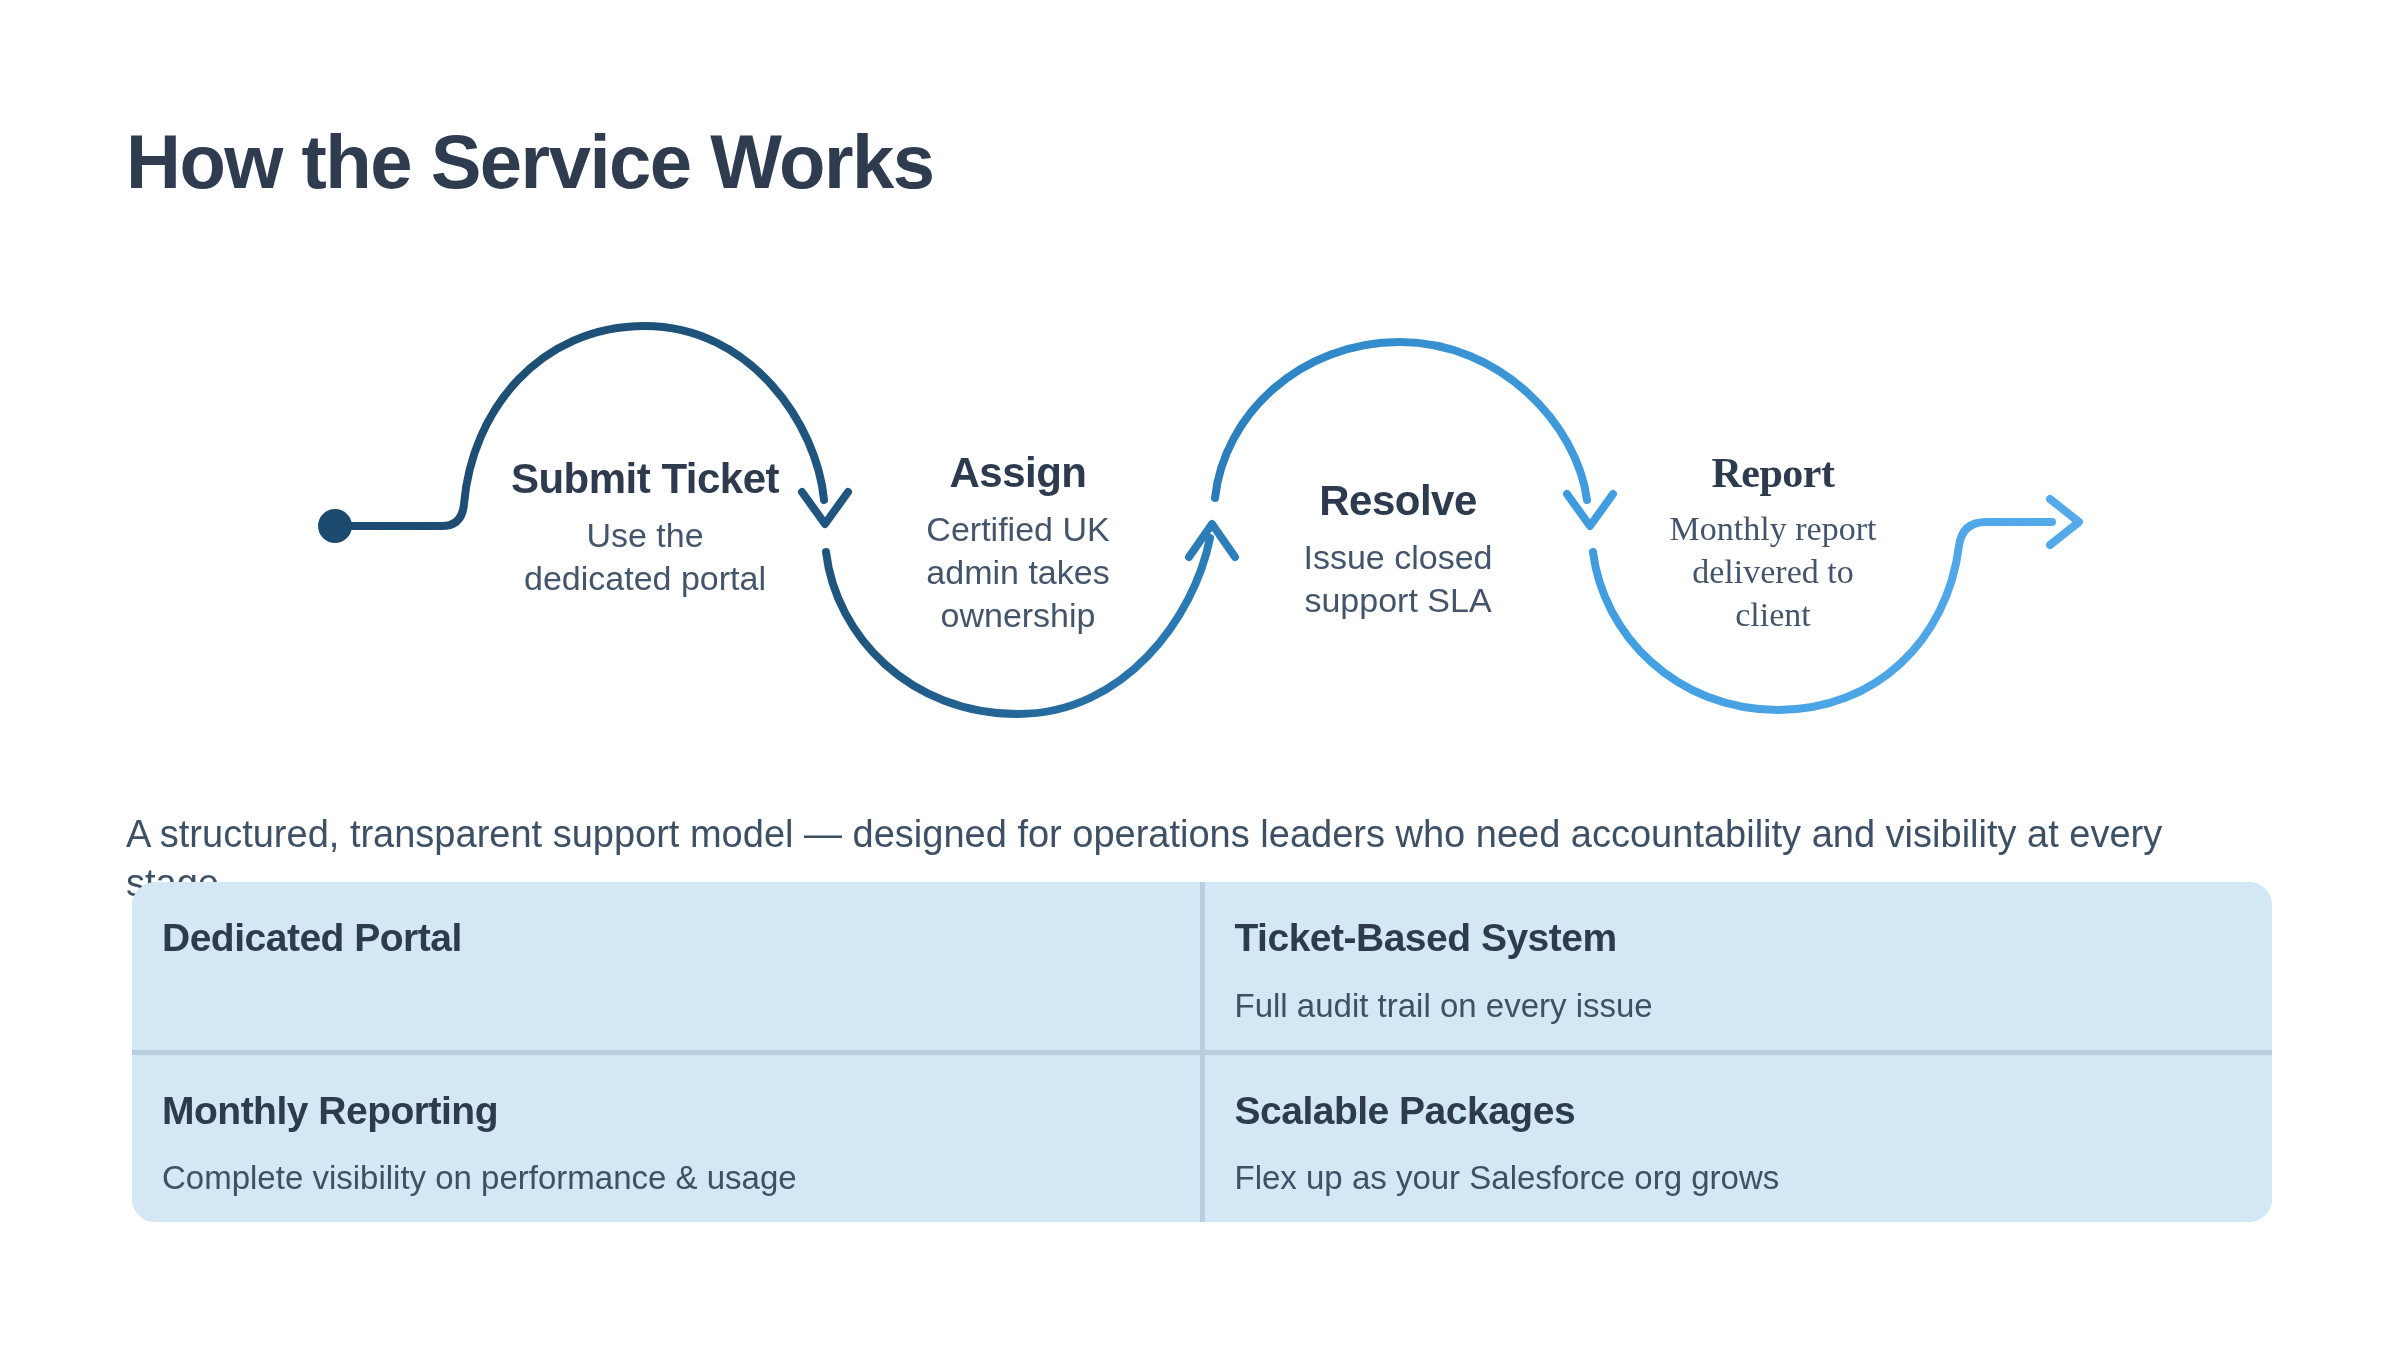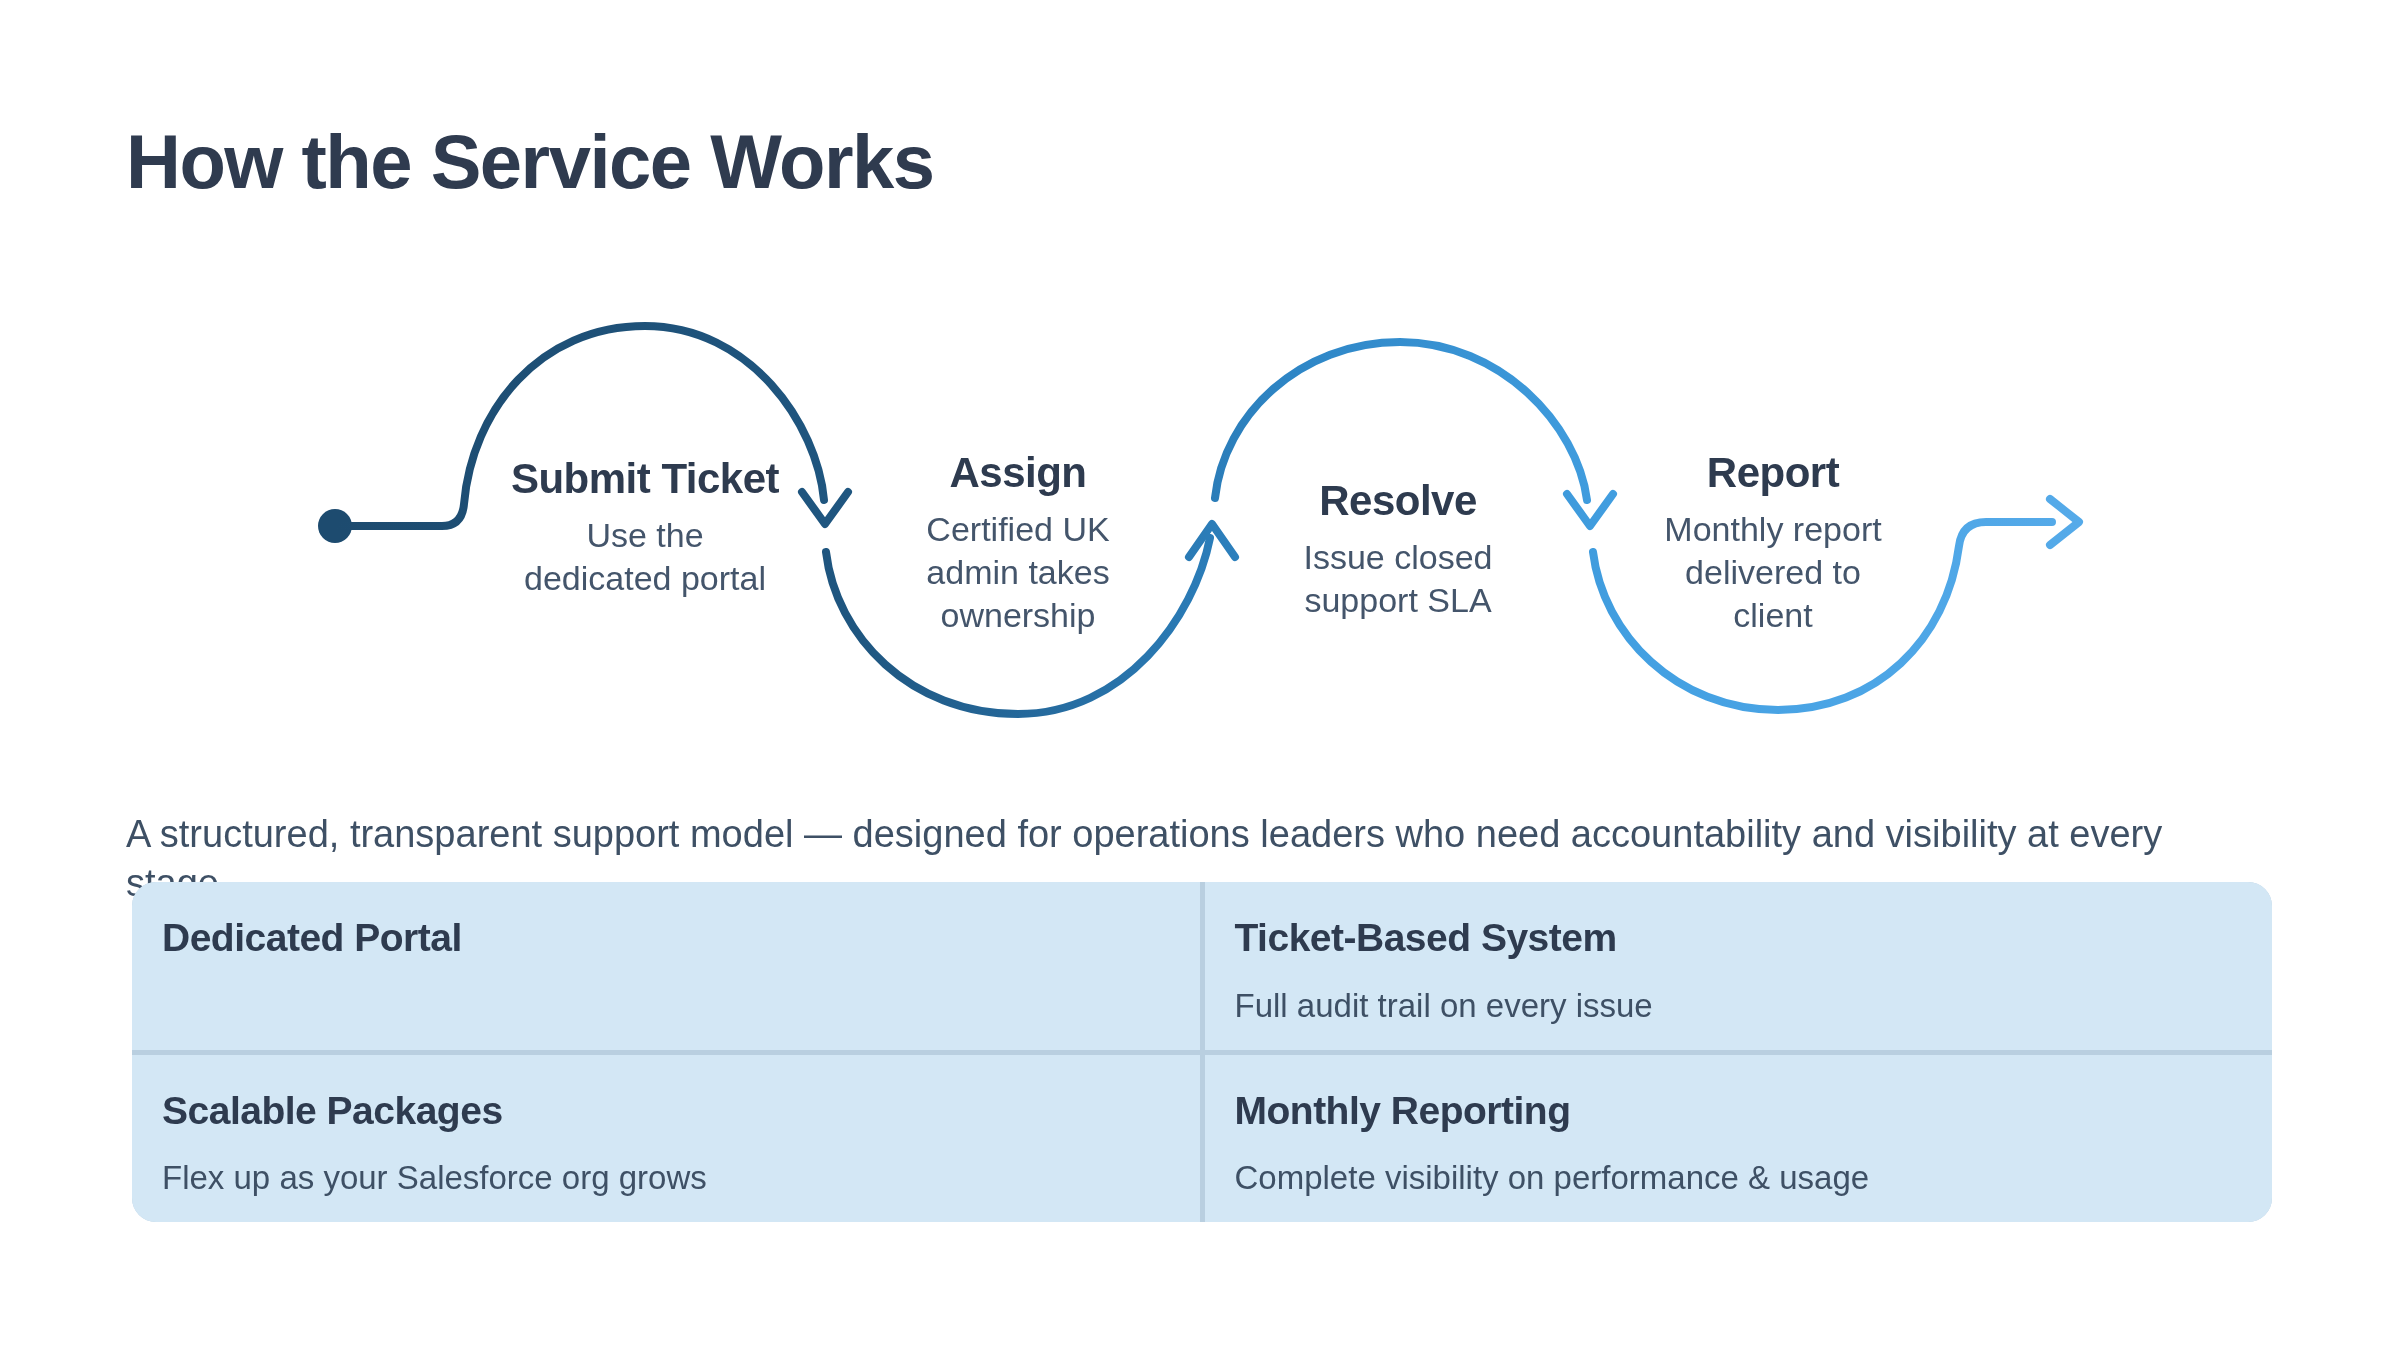--- a/index.html
+++ b/index.html
@@ -89,40 +89,40 @@
     <div class="step-desc">Use the
 dedicated portal</div>
   </div>
 
   <div class="step" style="left:1398px; top:478px;">
     <div class="step-title">Resolve</div>
     <div class="step-desc">Issue closed
 support SLA</div>
   </div>
 
-  <div class="step" style="left:1773px; top:450px;">
+  <div class="step" style="left:1773px; top:450px;font-family:Liberation Serif, serif;">
     <div class="step-title">Report</div>
     <div class="step-desc">Monthly report
 delivered to
 client</div>
   </div>
 
   <p class="summary">A structured, transparent support model — designed for operations leaders who need accountability and visibility at every stage.</p>
 
   <div class="features-panel">
     <div class="feature-card">
       <div class="feature-title">Dedicated Portal</div>
     </div>
     <div class="feature-card">
       <div class="feature-title">Ticket-Based System</div>
       <div class="feature-desc">Full audit trail on every issue</div>
     </div>
     <div class="feature-card">
+      <div class="feature-title">Monthly Reporting</div>
+      <div class="feature-desc">Complete visibility on performance &amp; usage</div>
+    </div>
+    <div class="feature-card">
       <div class="feature-title">Scalable Packages</div>
       <div class="feature-desc">Flex up as your Salesforce org grows</div>
-    </div>
-    <div class="feature-card">
-      <div class="feature-title">Monthly Reporting</div>
-      <div class="feature-desc">Complete visibility on performance &amp; usage</div>
     </div>
   </div>
 
 </div>
 
 </body></html>

